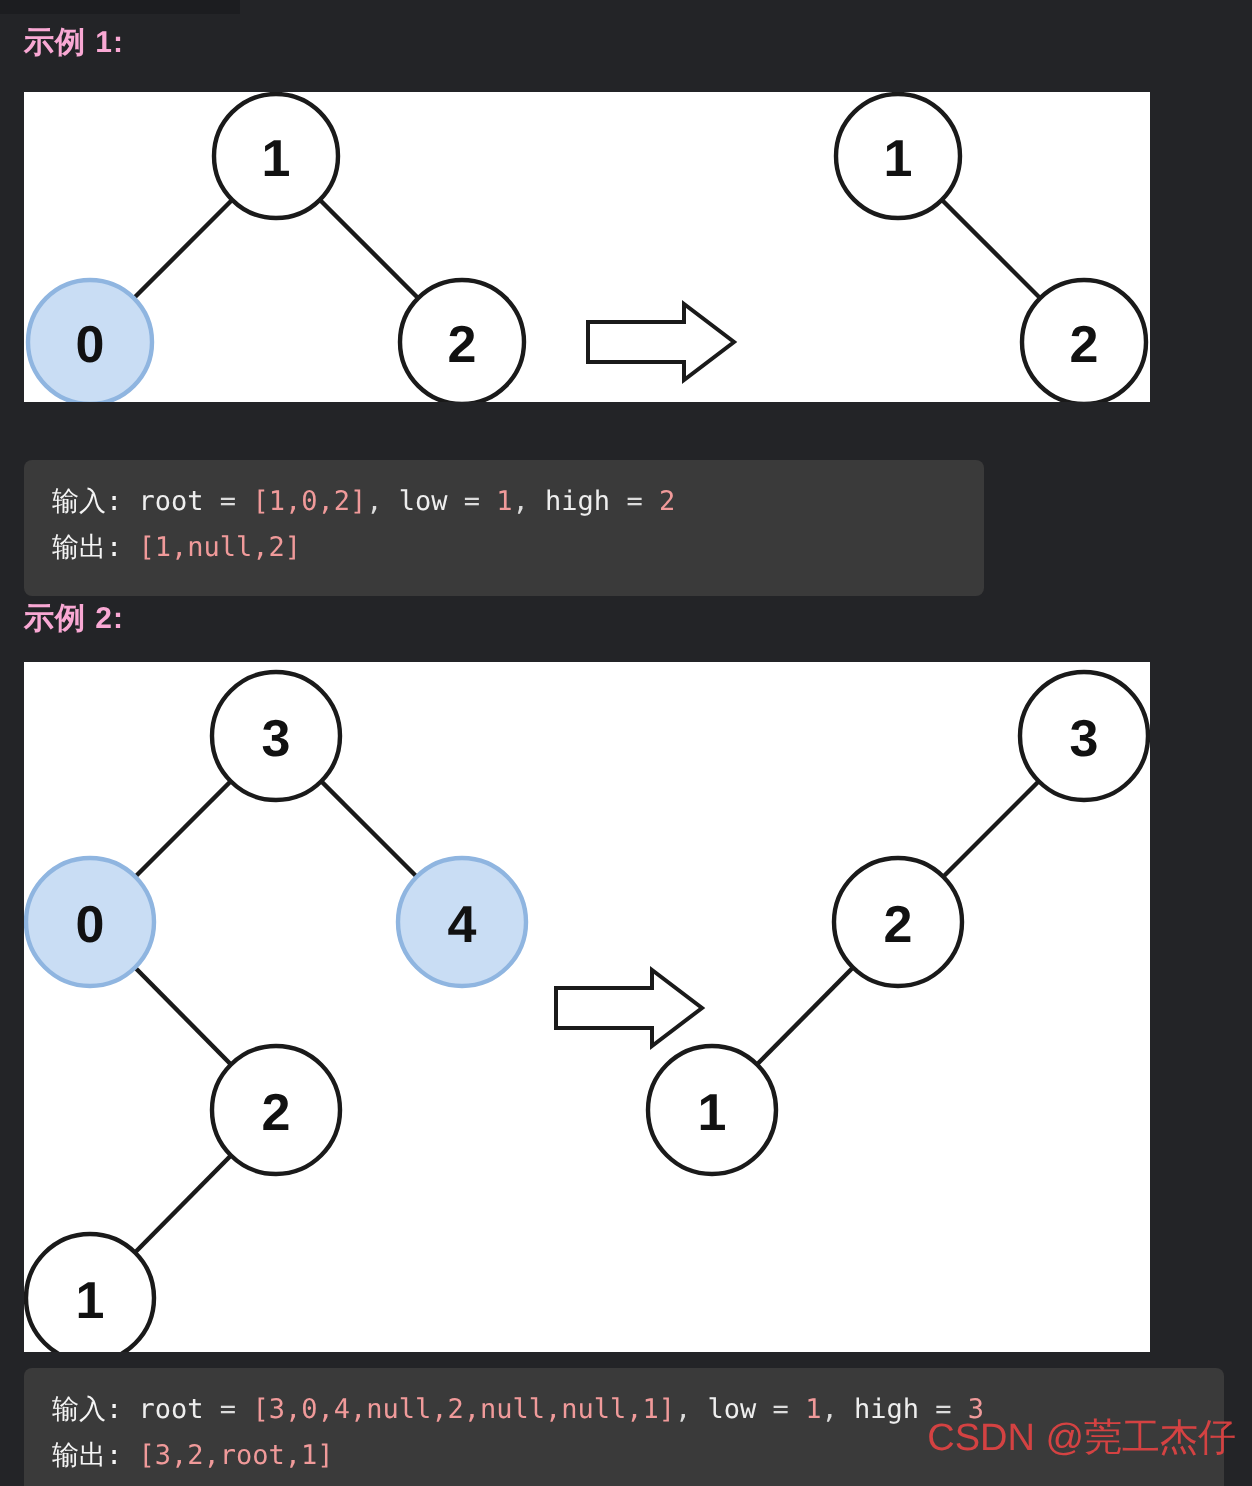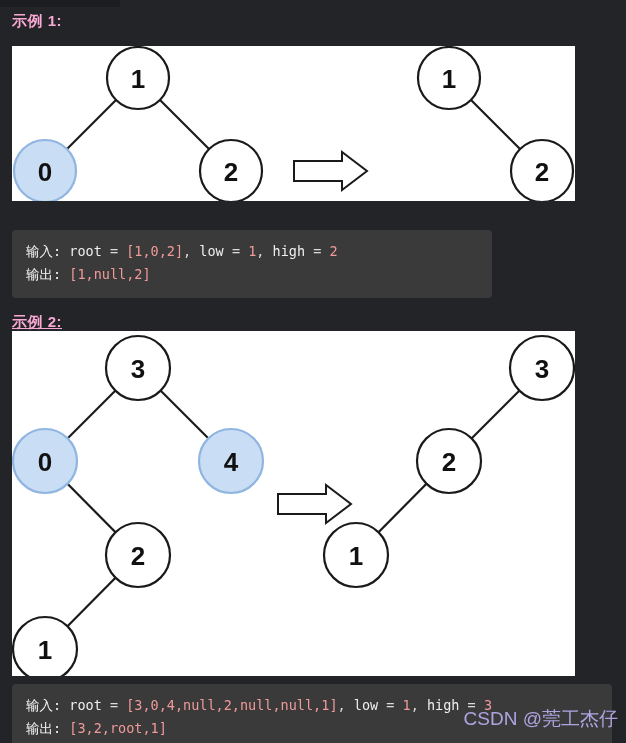--- a/index.html
+++ b/index.html
@@ -23,21 +23,21 @@
   .section-title {
     position: absolute;
     left: 12px;
     color: #f9a8d4;
     font-size: 15px;
     font-weight: bold;
     letter-spacing: 0.5px;
     font-family: "Liberation Sans", sans-serif;
   }
   #title-1 { top: 12px; }
-  #title-2 { top: 313px; text-decoration: underline; }
+  #title-2 { top: 300px; }
 
   .figure {
     position: absolute;
     background: #ffffff;
     overflow: hidden;
   }
   #figure-1 { left: 12px; top: 46px; width: 563px; height: 155px; }
   #figure-2 { left: 12px; top: 331px; width: 563px; height: 345px; }
 
   .figure svg { display: block; }
@@ -74,21 +74,21 @@
   .tok-label { color: #f5f5f5; }
   .tok-ident { color: #eeeeee; }
   .tok-punc  { color: #dcdcdc; }
   .tok-num   { color: #f09a9a; }
   .tok-op    { color: #dcdcdc; }
 
   .watermark {
     position: absolute;
     right: 8px;
     top: 706px;
-    color: #c4b5fd;
+    color: #ef4444;
     font-size: 19px;
     font-family: "Liberation Sans", sans-serif;
     opacity: 0.85;
     white-space: nowrap;
   }
 </style>
 </head>
 <body>
 
 <div class="top-strip"></div>

